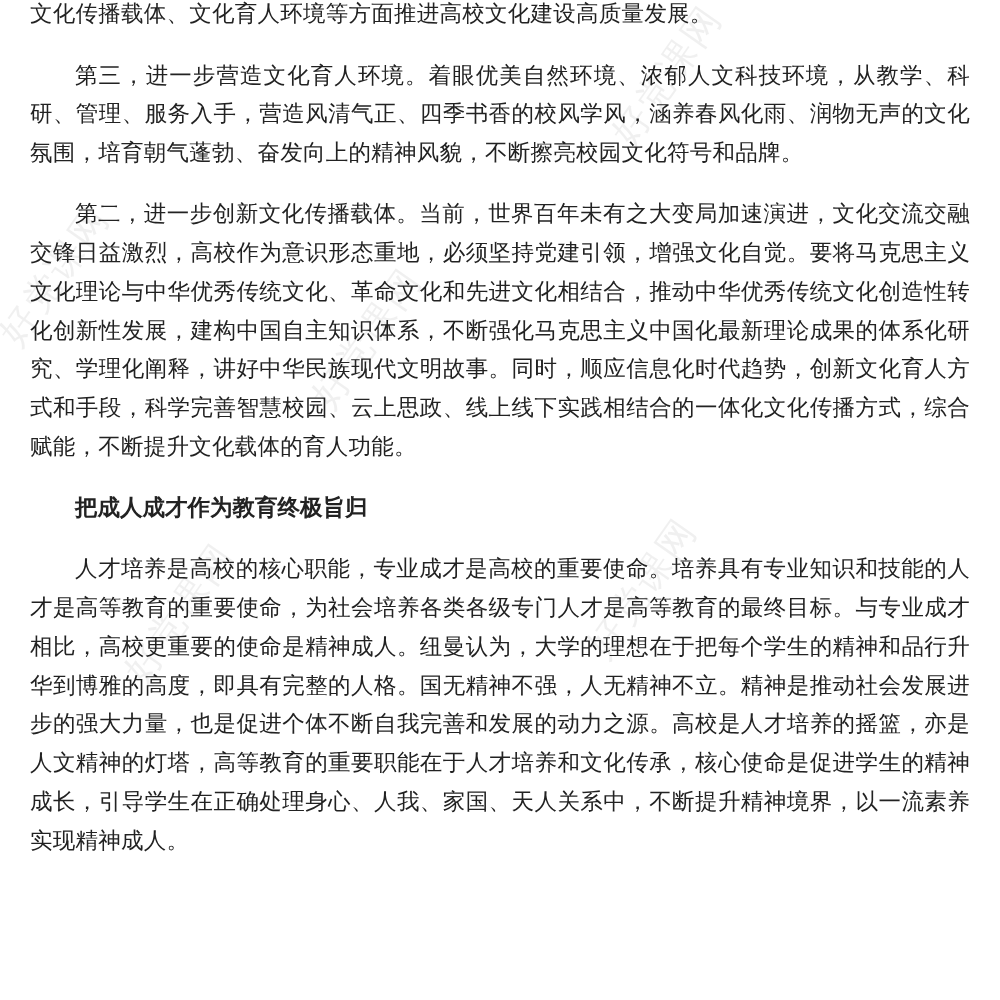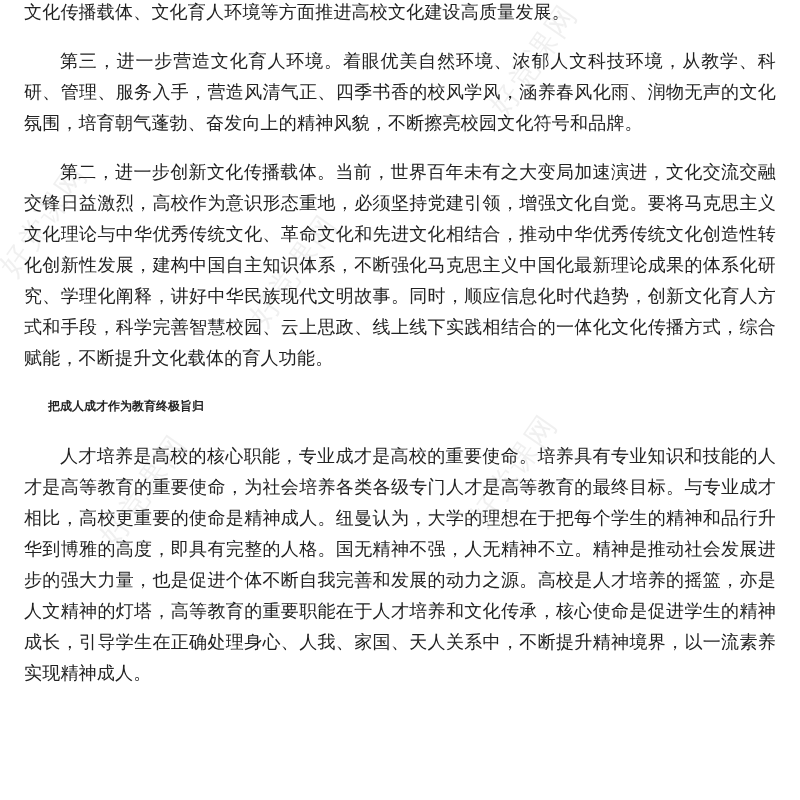--- a/index.html
+++ b/index.html
@@ -8,21 +8,21 @@
     font-family: "DejaVu Sans", "Liberation Sans", sans-serif;
     color: #222222;
   }
   .doc { position: absolute; left: 24px; top: -4px; width: 752px; }
   .para {
     font-size: 18px; line-height: 31px; margin: 0 0 18px 0;
     text-align: justify; text-indent: 2em; letter-spacing: 0.2px;
   }
   .para.cont { text-indent: 0; }
   .heading {
-    font-size: 12px; line-height: 31px; font-weight: bold;
+    font-size: 18px; line-height: 31px; font-weight: bold;
     margin: 0 0 18px 0; text-indent: 2em;
   }
   .wm {
     position: absolute; font-size: 30px; color: rgba(0,0,0,0.06);
     transform: rotate(-55deg); white-space: nowrap; pointer-events: none;
     letter-spacing: 2px;
   }
 </style>
 </head>
 <body>

